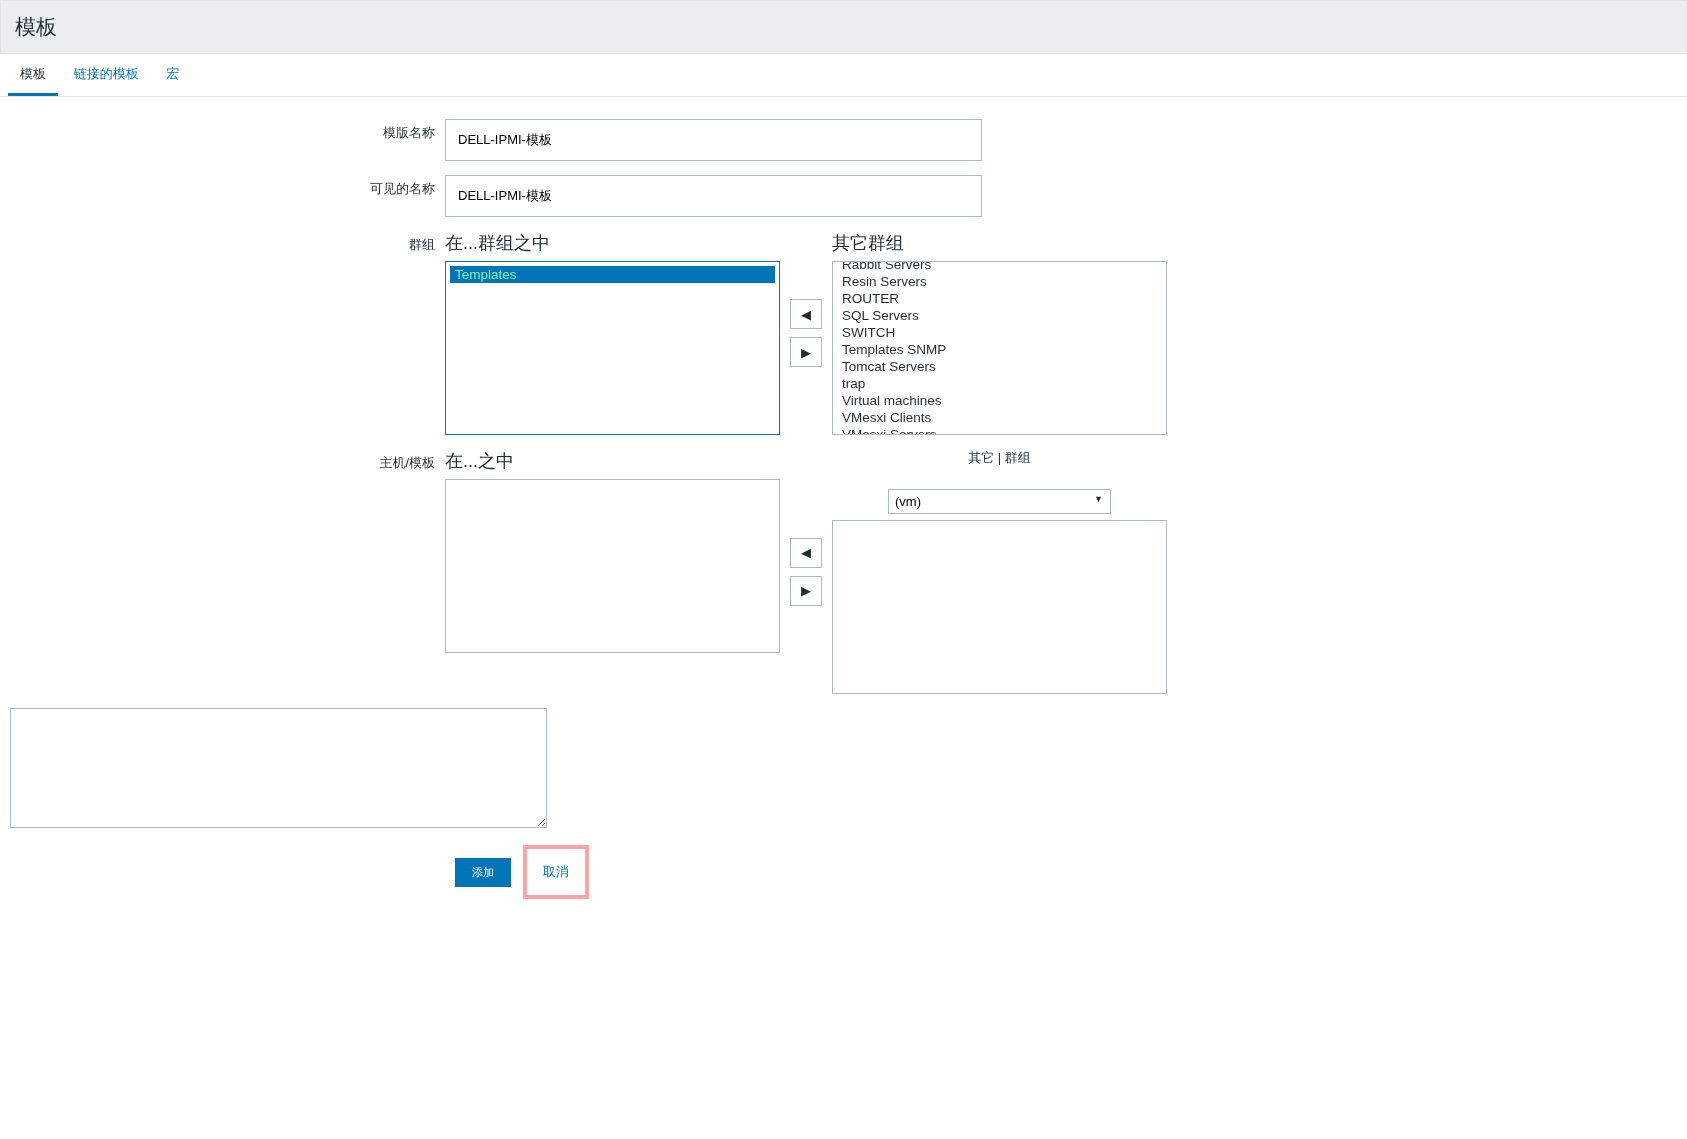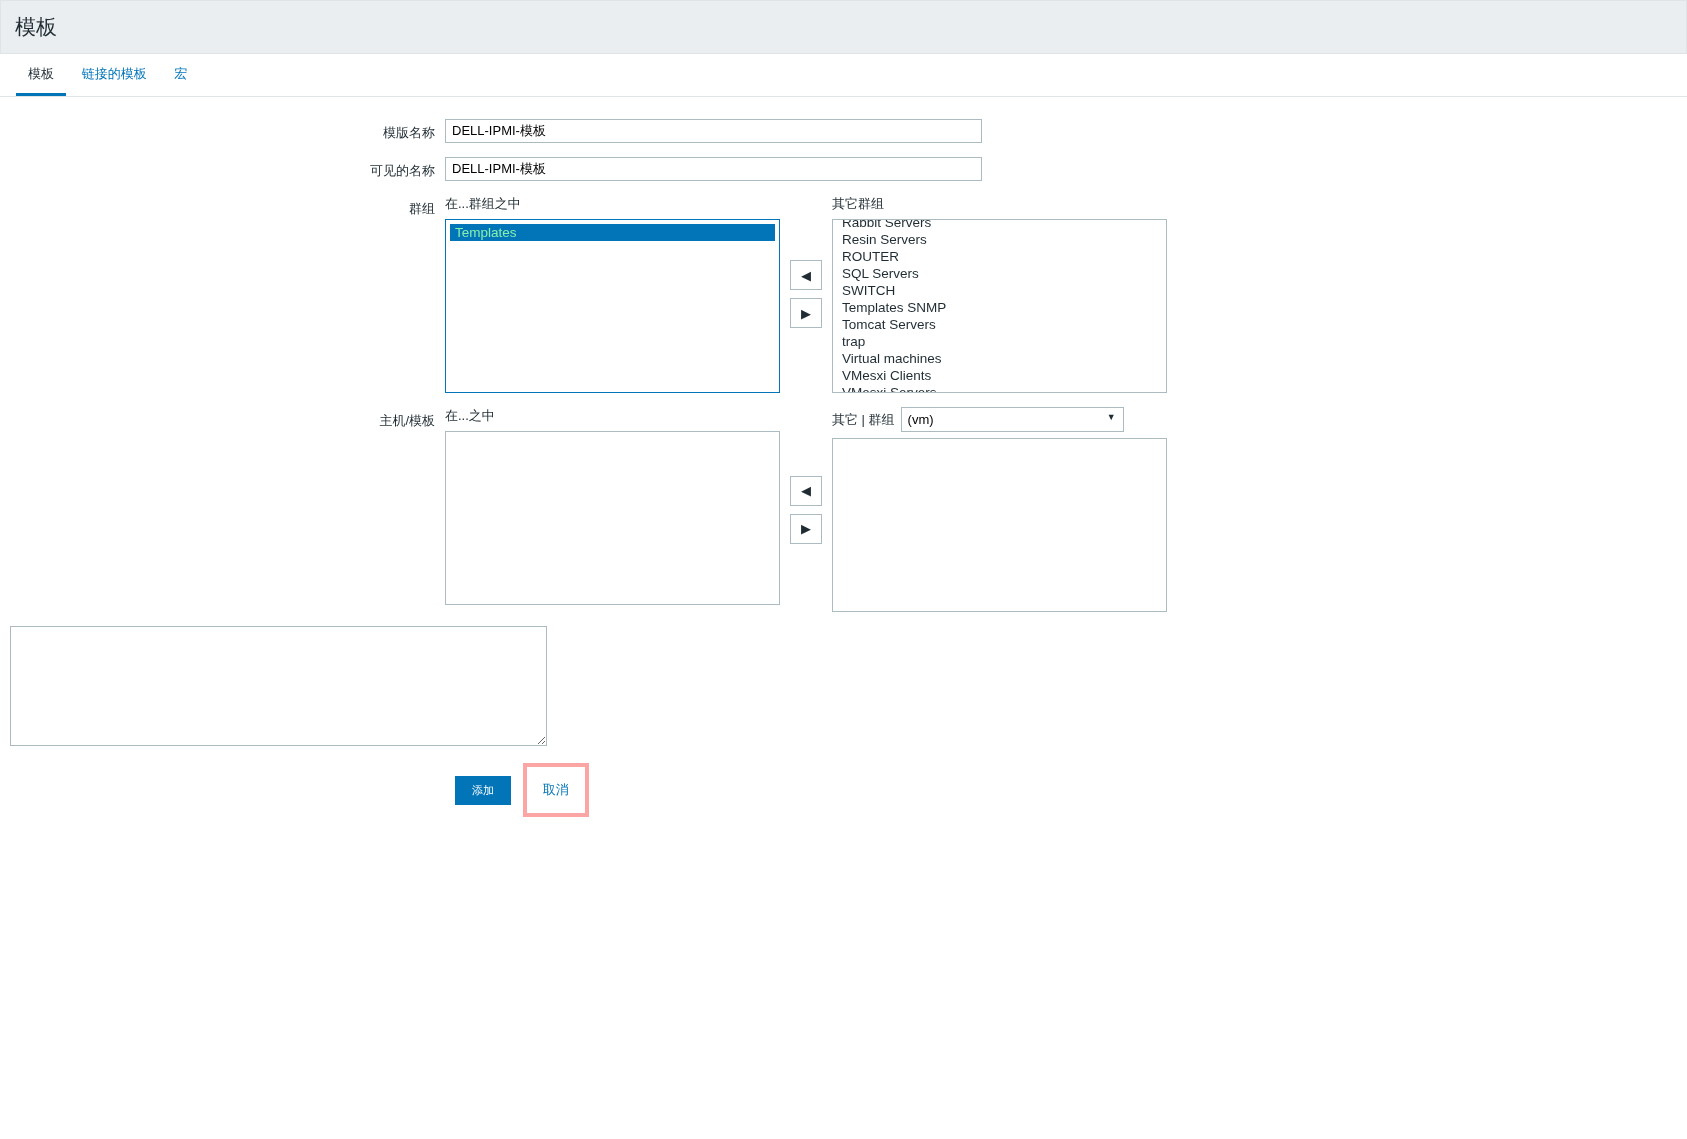--- a/index.html
+++ b/index.html
@@ -8,21 +8,21 @@
     .header {
       background: #ebeef0;
       border: 1px solid #dfe4e7;
       padding: 12px 14px;
       font-size: 21px;
       color: #1f2c33;
     }
 
     .tabs {
       border-bottom: 1px solid #dfe4e7;
-      padding: 0 16px;
+      padding: 0 8px;
       margin-top: 1px;
     }
     .tab {
       display: inline-block;
       padding: 10px 12px;
       color: #0275b8;
       cursor: pointer;
       border-bottom: 3px solid transparent;
       font-size: 13px;
     }
@@ -44,22 +44,22 @@
       text-align: right;
       padding-right: 10px;
       padding-top: 5px;
       color: #1f2c33;
       flex-shrink: 0;
     }
     .field { flex: 1; }
 
     input[type=text].wide {
       width: 537px;
-      height: 24px;
-      padding: 4px 6px;
+      height: 42px;
+      padding: 4px 12px;
       border: 1px solid #acbbc2;
       font-size: 13px;
     }
     input[type=text].newgroup {
       width: 537px;
       height: 27px;
       padding: 4px 6px;
       border: 1px solid #acbbc2;
       outline: 3px solid #c8e6c9;
       outline-offset: 0;
@@ -67,21 +67,21 @@
 
     .dual {
       display: flex;
       align-items: stretch;
     }
     .dual-col {
       display: flex;
       flex-direction: column;
     }
     .dual-col-label {
-      font-size: 13px;
+      font-size: 18px;
       color: #1f2c33;
       margin-bottom: 6px;
     }
     .listbox {
       width: 335px;
       height: 174px;
       border: 1px solid #acbbc2;
       padding: 4px;
       overflow-y: scroll;
       background: #fff;
@@ -111,22 +111,23 @@
       font-size: 13px;
       color: #1f2c33;
       display: flex;
       align-items: center;
       justify-content: center;
     }
 
     .other-head {
       display: flex;
       align-items: center;
-      gap: 6px;
+      gap: 22px;
       margin-bottom: 6px;
+      flex-direction: column;
     }
     select.groupsel {
       height: 25px;
       border: 1px solid #acbbc2;
       padding: 2px 22px 2px 6px;
       font-size: 13px;
       background: #fff;
       appearance: none;
       -webkit-appearance: none;
       width: 223px;

